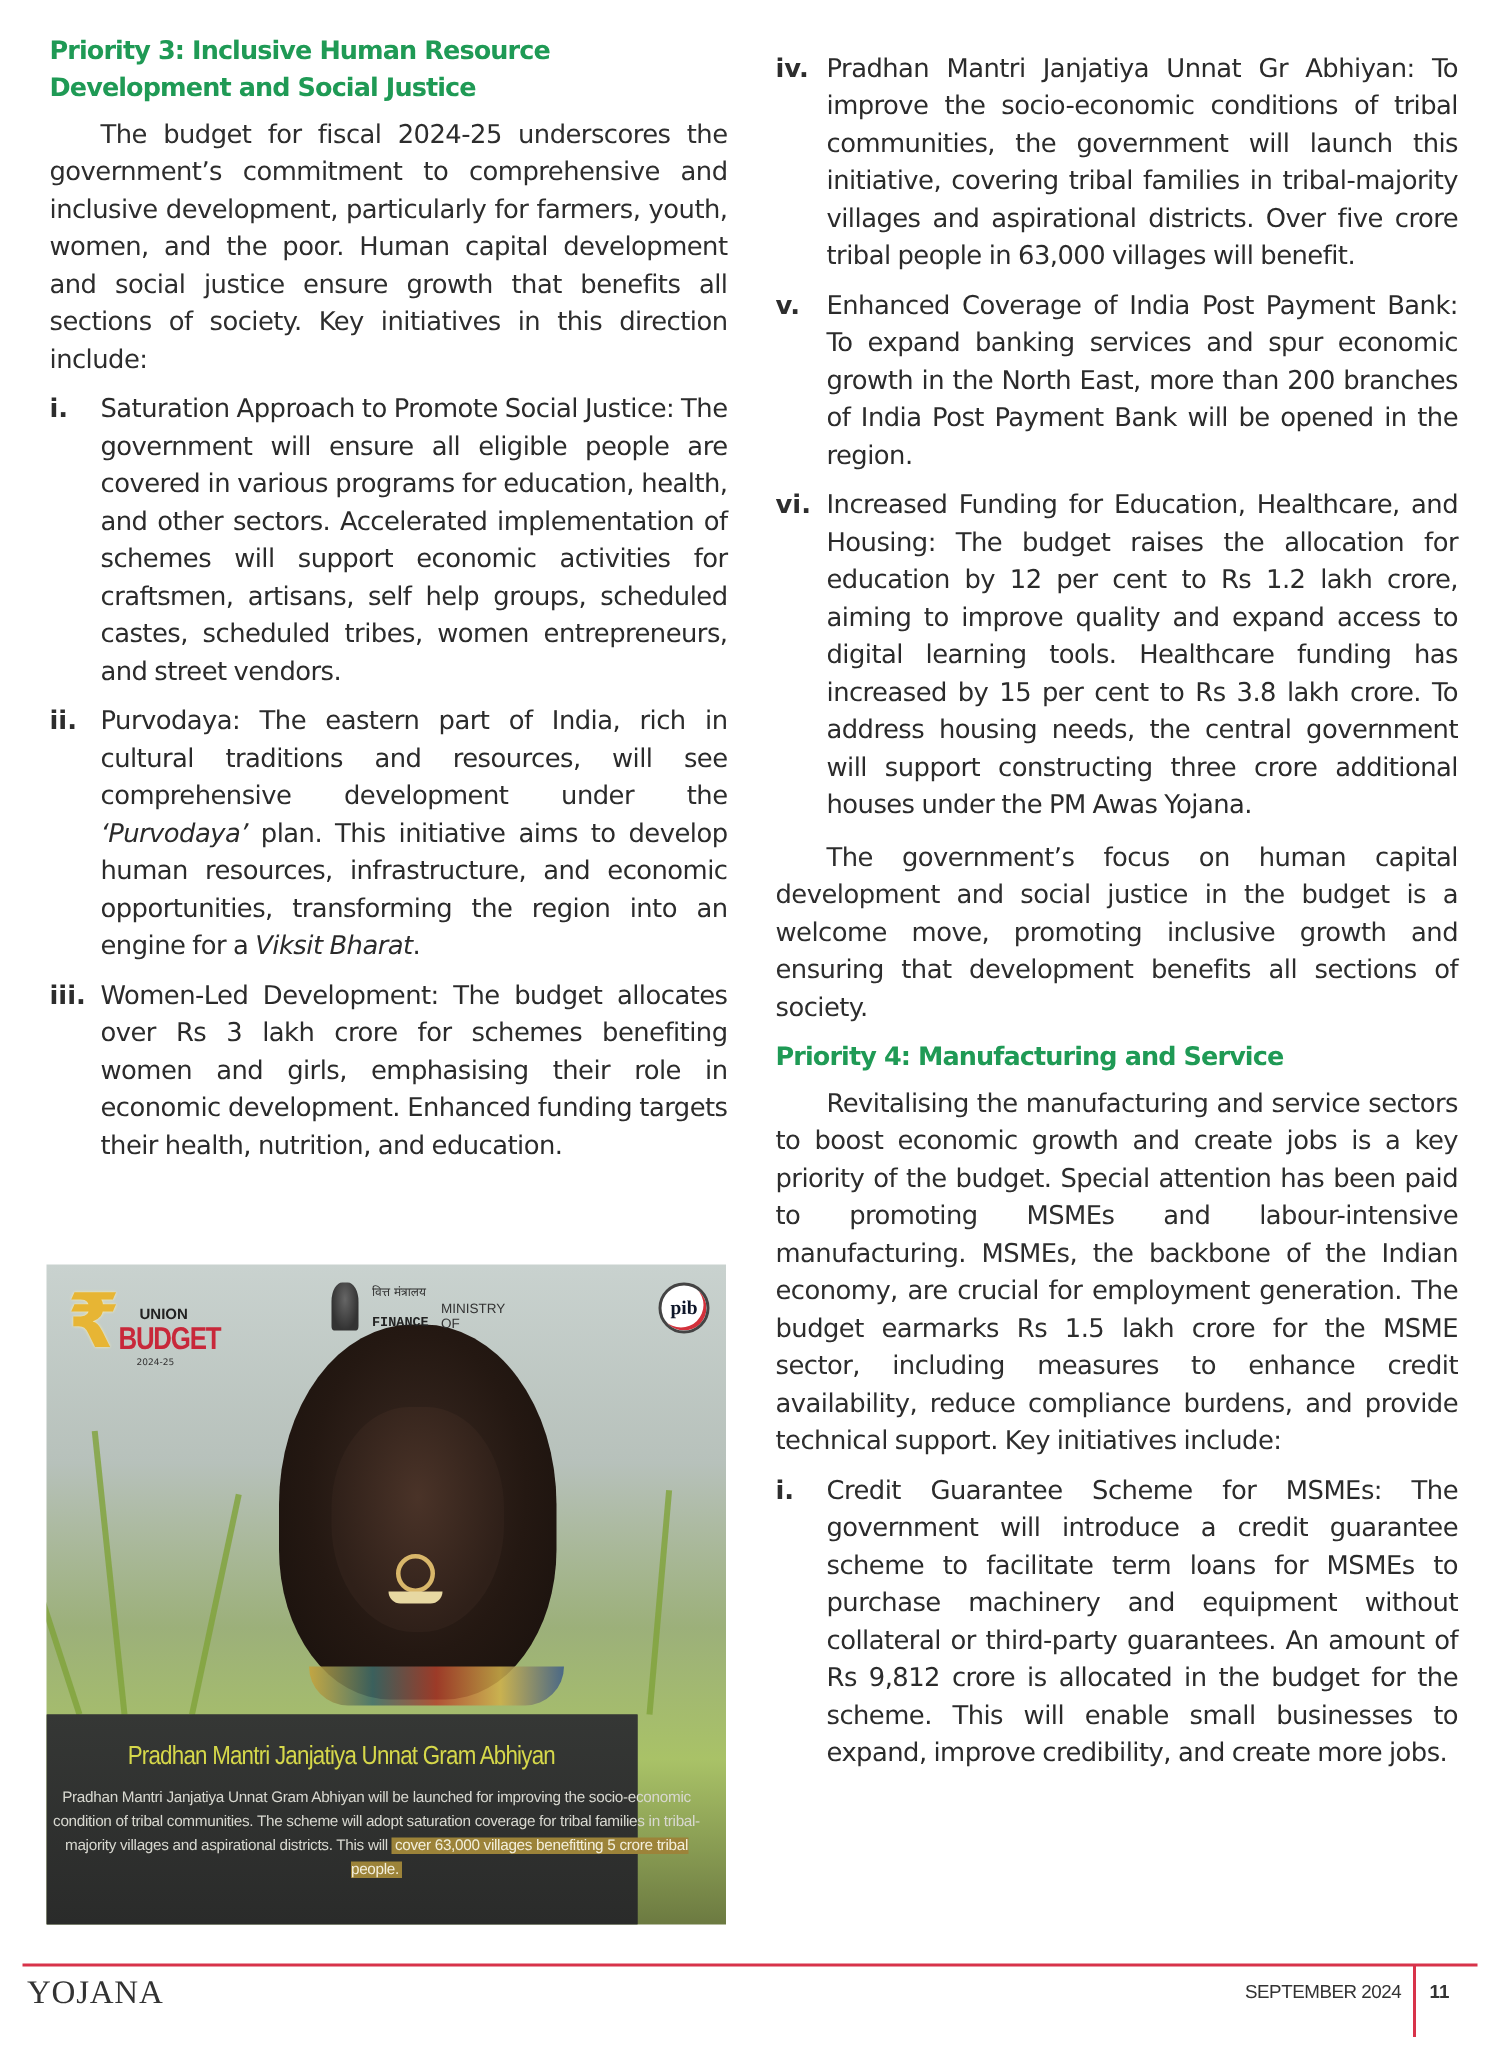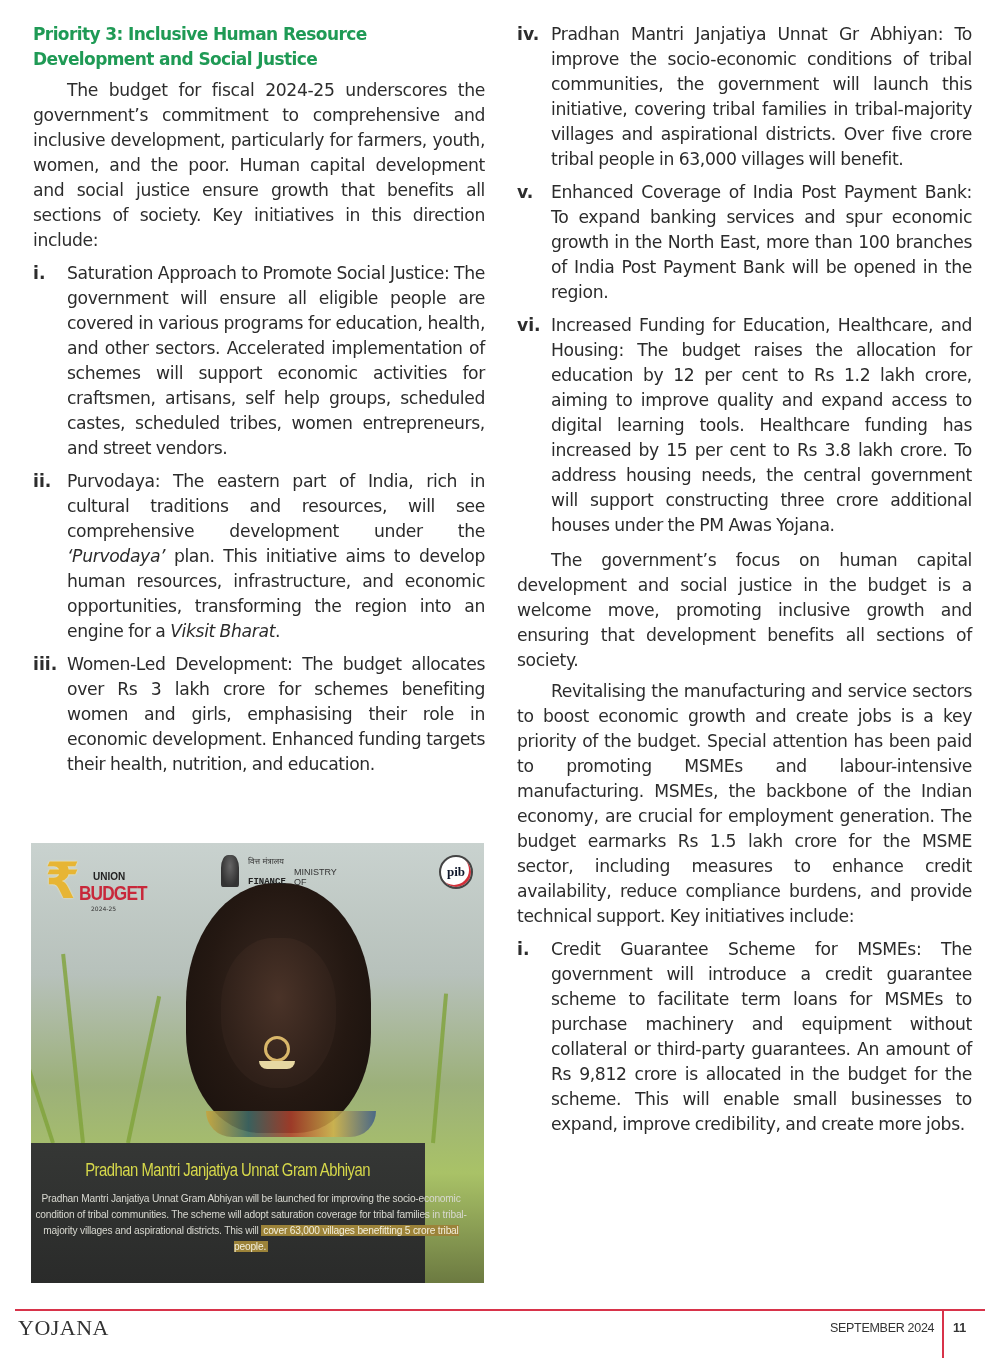--- a/index.html
+++ b/index.html
@@ -196,37 +196,38 @@
     <div class="logo-pib">pib</div>
   </div>
 
   <div class="photo-caption">
     <div class="caption-title">Pradhan Mantri Janjatiya Unnat Gram Abhiyan</div>
     <p class="caption-text"><span>Pradhan Mantri Janjatiya Unnat Gram Abhiyan will be launched for improving the socio-economic condition of tribal communities. The scheme will adopt saturation coverage for tribal families in tribal-majority villages and aspirational districts. This will </span><span class="caption-highlight">cover 63,000 villages benefitting 5 crore tribal people.</span></p>
   </div>
 </div>
 
 <div class="col col-right">
-  <div class="list-item" style="margin-top:0">
+  <div class="list-item" style="margin-top:12px">
     <span class="num">iv.</span>
     <p class="body"><span class="lead">Pradhan Mantri Janjatiya Unnat Gr Abhiyan:</span><span> To improve the socio-economic conditions of tribal communities, the government will launch this initiative, covering tribal families in tribal-majority villages and aspirational districts. Over five crore tribal people in 63,000 villages will benefit.</span></p>
   </div>
 
   <div class="list-item">
     <span class="num">v.</span>
-    <p class="body"><span class="lead">Enhanced Coverage of India Post Payment Bank</span><span>: To expand banking services and spur economic growth in the North East, more than 100 branches of India Post Payment Bank will be opened in the region.</span></p>
+    <p class="body"><span class="lead">Enhanced Coverage of India Post Payment Bank</span><span>: To expand banking services and spur economic growth in the North East, more than 200 branches of India Post Payment Bank will be opened in the region.</span></p>
   </div>
 
   <div class="list-item">
     <span class="num">vi.</span>
     <p class="body"><span class="lead">Increased Funding for Education, Healthcare, and Housing</span><span>: The budget raises the allocation for education by 12 per cent to Rs 1.2 lakh crore, aiming to improve quality and expand access to digital learning tools. Healthcare funding has increased by 15 per cent to Rs 3.8 lakh crore. To address housing needs, the central government will support constructing three crore additional houses under the PM Awas Yojana.</span></p>
   </div>
 
   <p class="para indent mt10">The government’s focus on human capital development and social justice in the budget is a welcome move, promoting inclusive growth and ensuring that development benefits all sections of society.</p>
 
+  <div class="heading mt8">Priority 4: Manufacturing and Service</div>
 
   <p class="para indent mt6">Revitalising the manufacturing and service sectors to boost economic growth and create jobs is a key priority of the budget. Special attention has been paid to promoting MSMEs and labour-intensive manufacturing. MSMEs, the backbone of the Indian economy, are crucial for employment generation. The budget earmarks Rs 1.5 lakh crore for the MSME sector, including measures to enhance credit availability, reduce compliance burdens, and provide technical support. Key initiatives include:</p>
 
   <div class="list-item">
     <span class="num">i.</span>
     <p class="body"><span class="lead">Credit Guarantee Scheme for MSMEs</span><span>: The government will introduce a credit guarantee scheme to facilitate term loans for MSMEs to purchase machinery and equipment without collateral or third-party guarantees. An amount of Rs 9,812 crore is allocated in the budget for the scheme. This will enable small businesses to expand, improve credibility, and create more jobs.</span></p>
   </div>
 </div>
 
 <div class="footer-line"></div>

